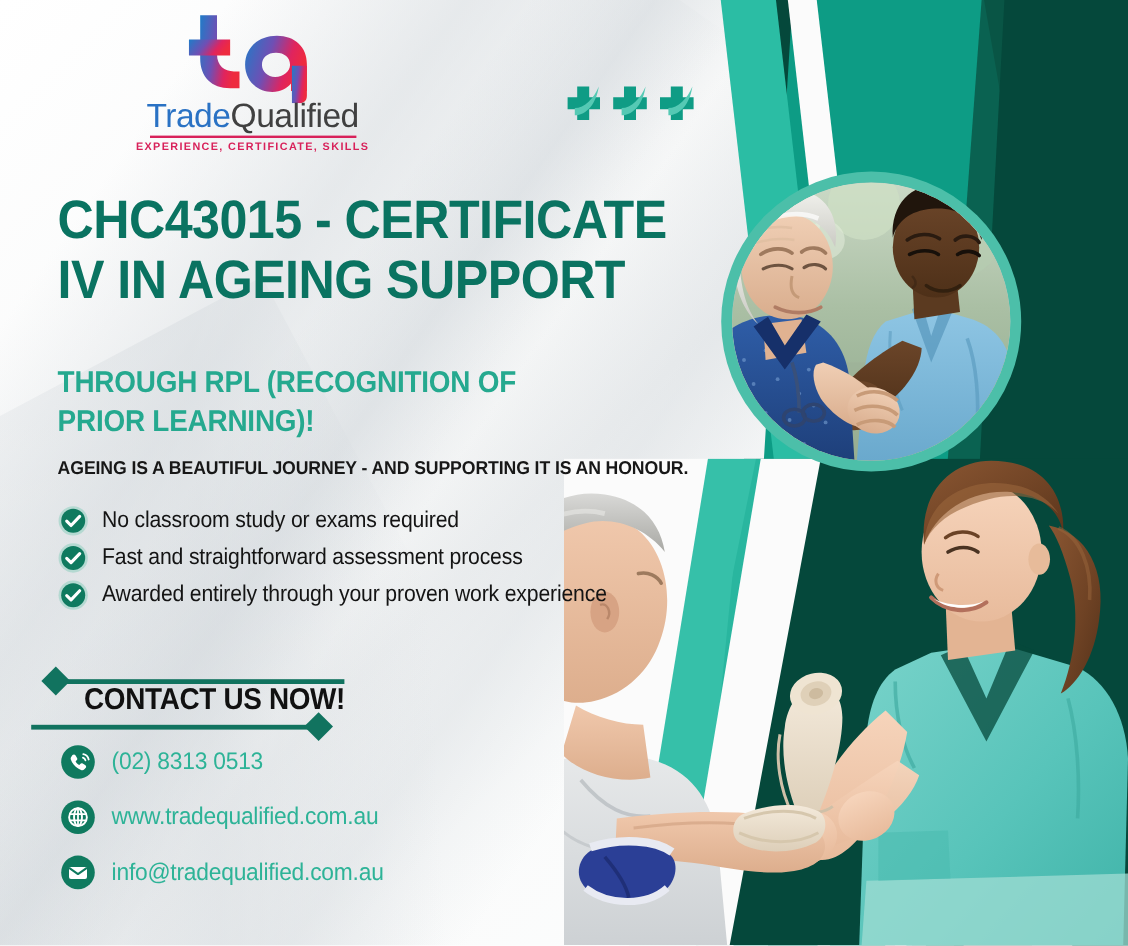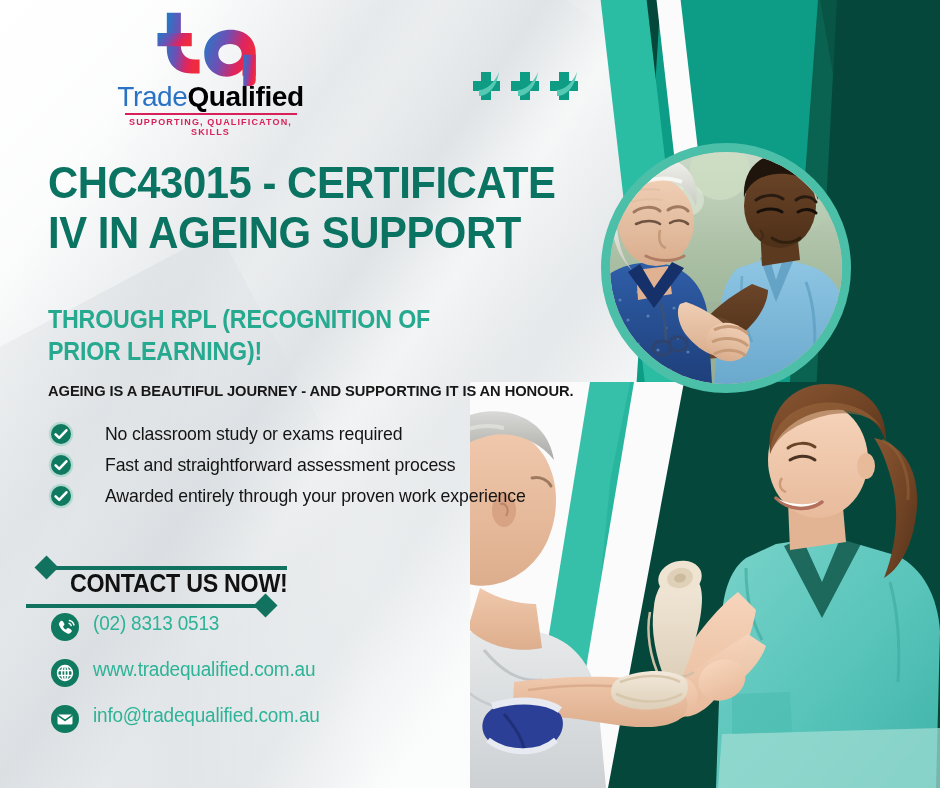--- a/index.html
+++ b/index.html
@@ -60,60 +60,60 @@
     position:absolute;left:760px;top:0;width:190px;height:788px;background:#0a5848;
     clip-path:polygon(58px 0, 120px 0, 100px 788px, 0 788px);
     opacity:.85;
   }
 
   
   .logo{position:absolute;left:113px;top:8px;width:195px;height:130px;text-align:center;}
   .logo-mark{width:125px;height:78px;margin:0 auto;display:block;}
   .logo-word{font-size:28px;font-weight:400;letter-spacing:-.4px;margin-top:-3px;color:#2a72c4;
      font-family:"Liberation Sans", sans-serif;line-height:1;}
-  .logo-word b{font-weight:700;color:#000000;}
+  .logo-word b{font-weight:400;color:#404040;}
   .logo-rule{width:172px;height:2px;background:#d8215a;margin:2px auto 2px;}
   .logo-tag{font-size:9px;font-weight:700;letter-spacing:1.15px;color:#d8215a;}
 
   
   .crosses{position:absolute;left:473px;top:68px;width:120px;height:34px;}
 
   
   .h1{position:absolute;left:48px;top:158px;width:560px;
       font-size:45px;line-height:1.12;font-weight:900;color:#0a7361;
       letter-spacing:-.5px;font-family:"Liberation Sans", sans-serif;
       transform:scaleX(.93);transform-origin:left center;}
   .h2{position:absolute;left:48px;top:303px;width:420px;
       font-size:25px;line-height:1.28;font-weight:900;color:#25a98f;
       letter-spacing:-.2px;transform:scaleX(.93);transform-origin:left center;}
   .h3{position:absolute;left:48px;top:382px;width:560px;
       font-size:15.5px;font-weight:900;color:#171717;letter-spacing:-.1px;
       transform:scaleX(.95);transform-origin:left center;}
 
   
   .bullets{position:absolute;left:48px;top:418px;width:520px;}
-  .bullet{display:flex;align-items:center;height:31px;margin-bottom:0px;gap:20px;}
+  .bullet{display:flex;align-items:center;height:31px;margin-bottom:0px;}
   .bullet .bi{width:26px;height:26px;flex:0 0 26px;margin-right:11px;}
   .bullet .btxt{font-size:19px;font-weight:400;color:#141414;letter-spacing:-.15px;
      transform:scaleX(.93);transform-origin:left center;white-space:nowrap;}
 
   
   .cbox{position:absolute;left:26px;top:560px;width:290px;height:52px;}
   .cline{position:absolute;height:4px;background:#11735f;}
   .cline.top{left:26px;top:6px;width:235px;}
   .cline.bot{left:0px;top:44px;width:237px;}
   .cdia{position:absolute;width:17px;height:17px;background:#11735f;transform:rotate(45deg);}
   .cdia.l{left:12px;top:-1px;}
   .cdia.r{left:231px;top:37px;}
   .ctitle{position:absolute;left:44px;top:9px;font-size:25px;font-weight:900;color:#111111;
      letter-spacing:-.3px;transform:scaleX(.93);transform-origin:left center;}
 
   
   .crows{position:absolute;left:50px;top:612px;width:420px;}
-  .crow{display:flex;height:46px;}
+  .crow{display:flex;align-items:center;height:46px;}
   .crow .ci{width:30px;height:30px;flex:0 0 30px;margin-right:13px;}
   .crow .ctxt{font-size:20px;color:#2db397;font-weight:400;letter-spacing:-.2px;
      transform:scaleX(.95);transform-origin:left center;white-space:nowrap;}
 
   
   .circle-photo{
     position:absolute;left:601px;top:143px;width:250px;height:250px;border-radius:50%;
     border:9px solid #4cbfa9;overflow:hidden;background:#b9c8c2;box-sizing:border-box;
   }
   .circle-photo svg{display:block;width:100%;height:100%;}
@@ -406,21 +406,21 @@
       <path d="M24 6 h18 v42 c0 12 8 18 18 18 h6 v18 h-10 c-20 0 -32 -12 -32 -32 Z" fill="url(#lgGrad)"></path>
       <path d="M12 32 h44 v17 h-44 Z" fill="url(#lgGrad)"></path>
 
       <path d="M106 28 c-20 0 -34 13 -34 31 c0 17 13 29 29 29 c9 0 16 -4 20 -9 v8 h17 V58
                c0 -18 -13 -30 -32 -30 Z M104 72 c-8 0 -14 -6 -14 -13 c0 -8 6 -13 15 -13
                c9 0 15 5 15 13 c0 7 -7 13 -16 13 Z" fill="url(#lgGrad)"></path>
       <path d="M122 60 h16 v32 c0 6 -4 8 -8 8 h-8 Z" fill="url(#lgGrad)"></path>
     </svg>
     <div class="logo-word"><span>Trade</span><b>Qualified</b></div>
     <div class="logo-rule"></div>
-    <div class="logo-tag">SUPPORTING, QUALIFICATON, SKILLS</div>
+    <div class="logo-tag">EXPERIENCE, CERTIFICATE, SKILLS</div>
   </div>
 
   <svg class="crosses" viewBox="0 0 120 34" aria-hidden="true">
     <g>
       <path d="M8 4 h10 v9 h9 v10 h-9 v9 h-10 v-9 h-9 v-10 h9 Z" fill="#0f9c85"></path>
       <path d="M6 22 C14 22 22 14 26 4 C24 18 16 28 6 28 Z" fill="#55c9b4"></path>
     </g>
     <g transform="translate(39,0)">
       <path d="M8 4 h10 v9 h9 v10 h-9 v9 h-10 v-9 h-9 v-10 h9 Z" fill="#0f9c85"></path>
       <path d="M6 22 C14 22 22 14 26 4 C24 18 16 28 6 28 Z" fill="#55c9b4"></path>

